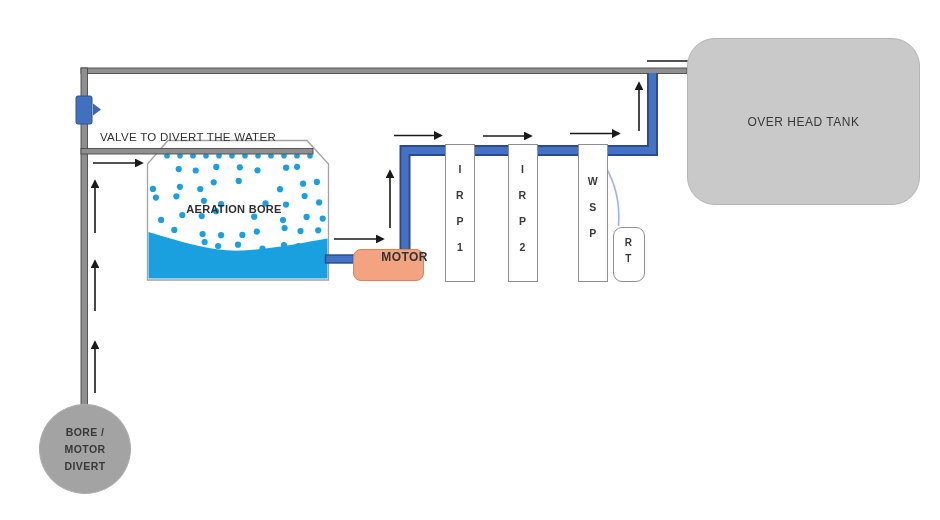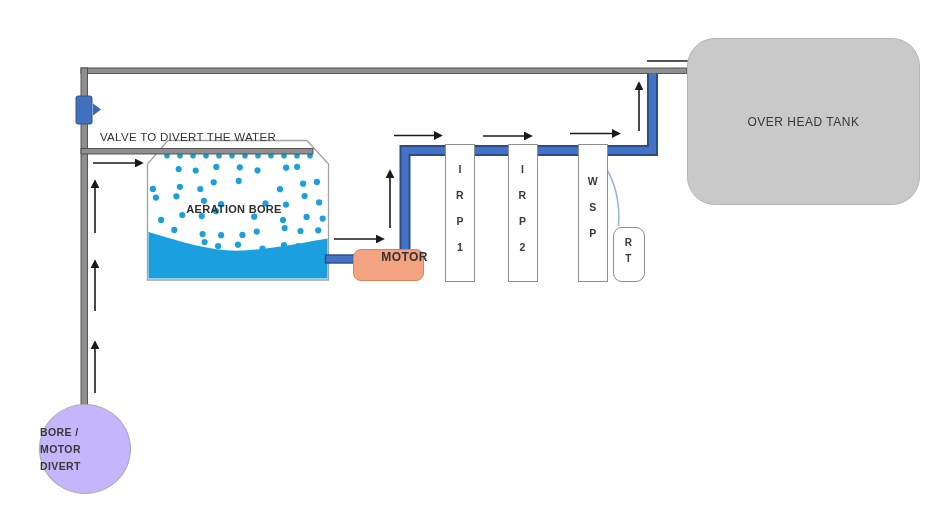--- a/index.html
+++ b/index.html
@@ -33,22 +33,22 @@
   
   .overhead{
     left:687px;top:38px;width:233px;height:167px;border-radius:28px;
     background:#c9c9c9;border:1.5px solid #b5b5b5;
     display:flex;align-items:center;justify-content:center;
     font-size:12px;font-weight:400;color:#383838;letter-spacing:0.5px;
   }
   
   .bore{
     left:39px;top:404px;width:92px;height:90px;border-radius:50%;
-    background:#c4b5fd;border:1.5px solid #adadad;
-    display:flex;flex-direction:column;align-items:flex-start;justify-content:center;
+    background:#a3a3a3;border:1.5px solid #adadad;
+    display:flex;flex-direction:column;align-items:center;justify-content:center;
   }
   .bore span{display:block;text-align:center;font-size:10.5px;font-weight:600;
     line-height:17px;color:#383838;letter-spacing:0.4px;}
   
   .valve-label{
     left:100px;top:101px;font-size:11.5px;font-weight:400;color:#333333;letter-spacing:0.3px;
     white-space:nowrap;
     margin-top:30px;
   }
   .aeration-label{

